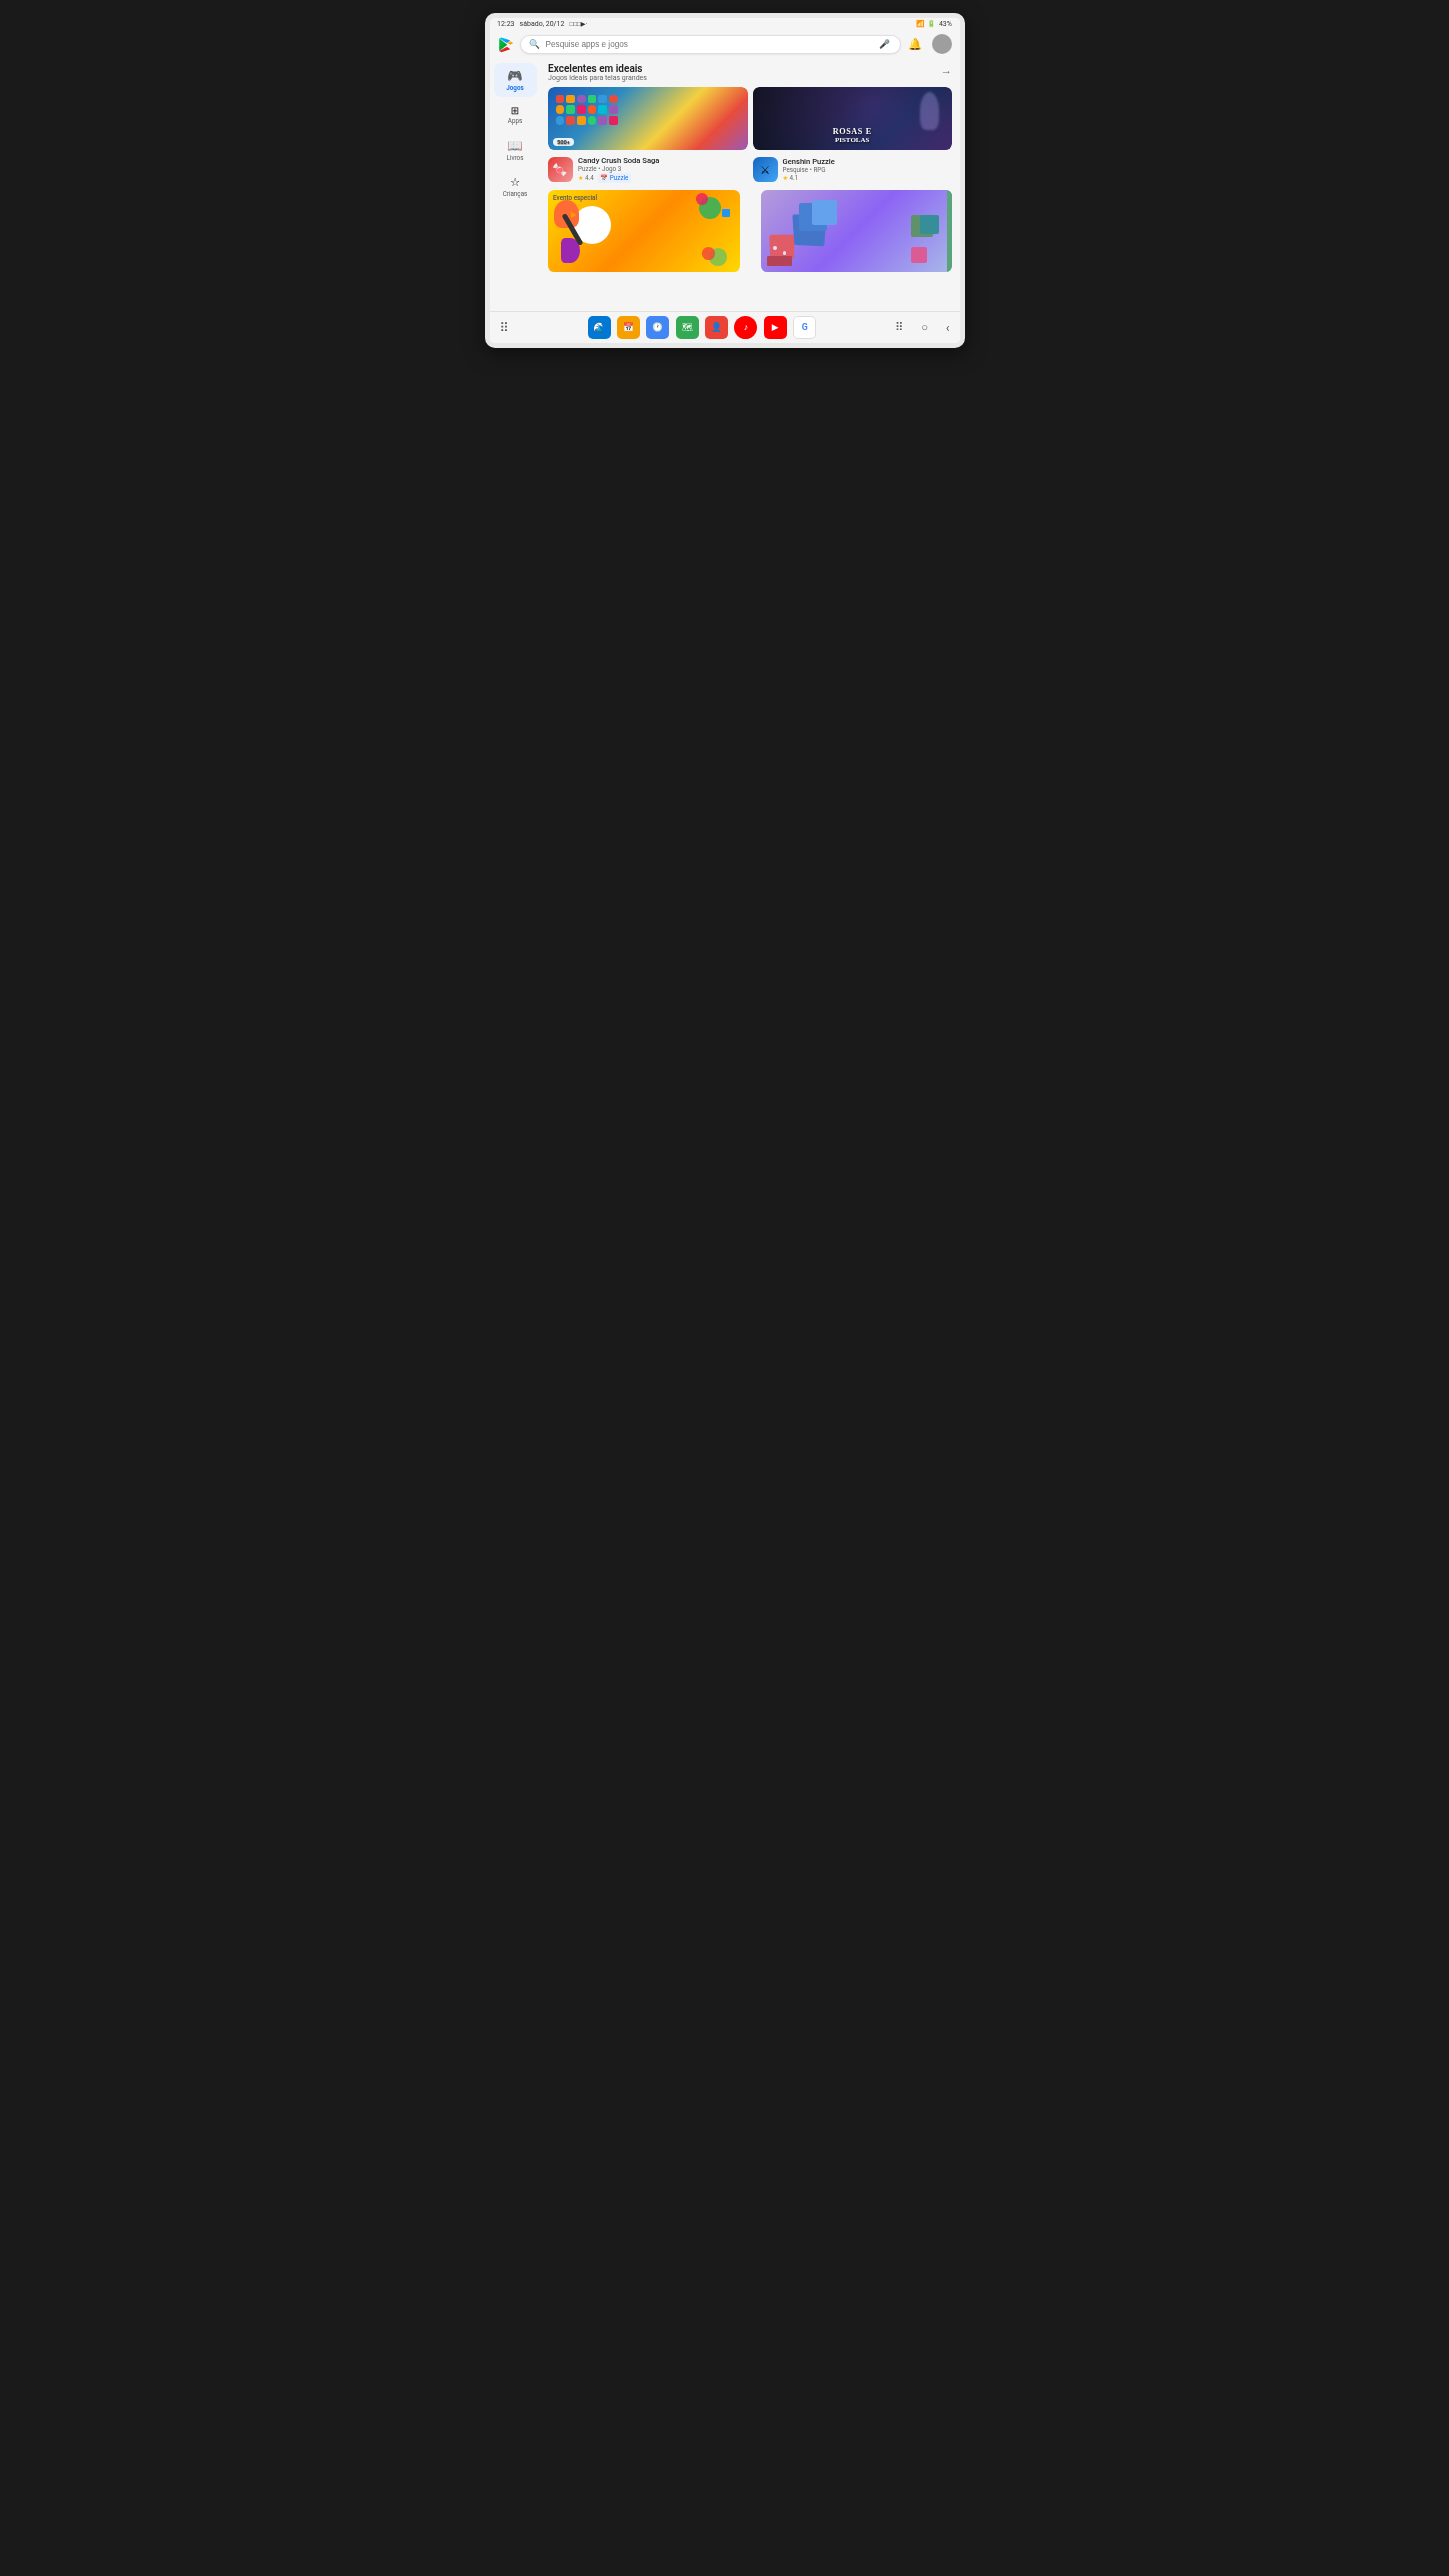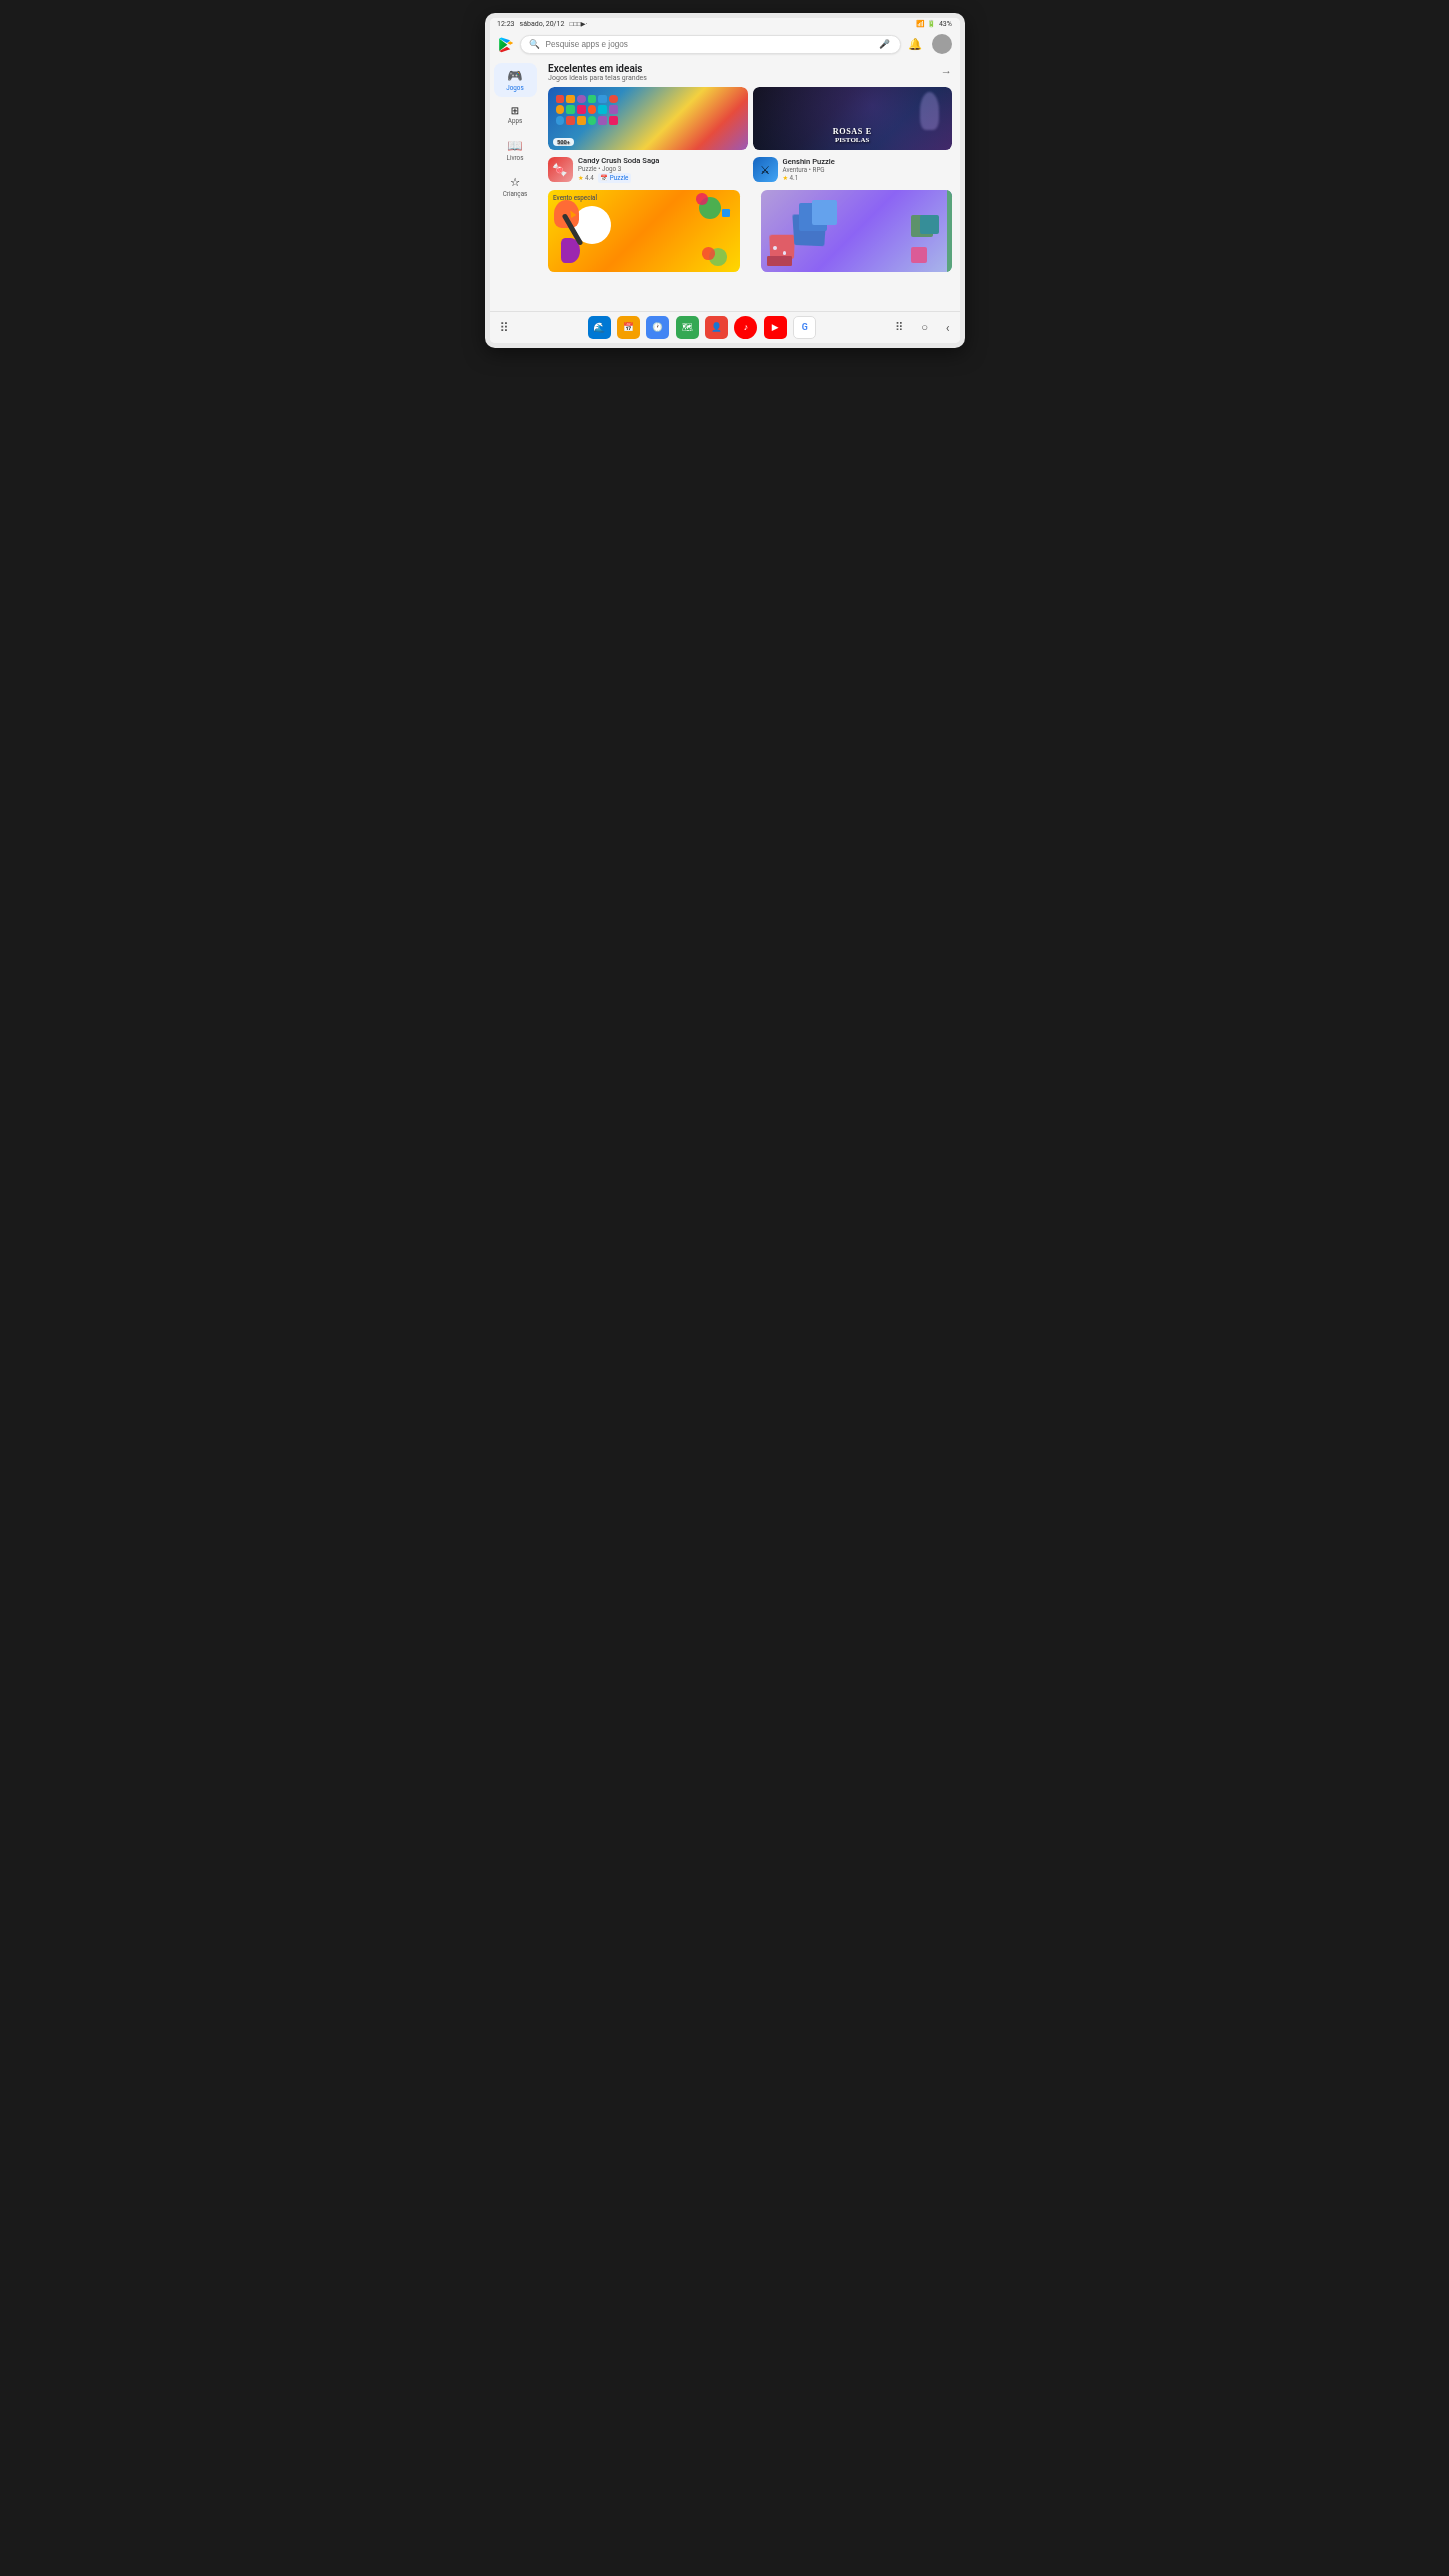--- a/index.html
+++ b/index.html
@@ -107,21 +107,21 @@
       border-radius: 7.6px;
       cursor: pointer;
       width: 43px;
       gap: 1.3px;
     }
     .sidebar-item.active {
       background: #e8f0fe;
     }
     .sidebar-item .icon { font-size: 12.6px; }
     .sidebar-item .label { font-size: 6.3px; color: #555; text-align: center; }
-    .sidebar-item.active .label { color: #1a73e8; font-weight: 400; }
+    .sidebar-item.active .label { color: #1a73e8; font-weight: 700; }
     
     .main-content {
       flex: 1;
       padding: 5px 7.6px;
       overflow: hidden;
     }
     
     .section-header {
       display: flex;
       justify-content: space-between;
@@ -441,21 +441,21 @@
                   </span>
                 </span>
               </div>
             </div>
           </div>
 
           <div class="app-item">
             <div class="genshin-icon-bg app-icon">⚔</div>
             <div class="app-info">
               <div class="app-name">Genshin Puzzle</div>
-              <div class="app-meta">Aventura • RPG</div>
+              <div class="app-meta">Pesquise • RPG</div>
               <div class="app-rating">
                 <span class="star">★</span>
                 <span>4.1</span>
               </div>
             </div>
           </div>
         </div>
 
         <div class="event-banner">
 

